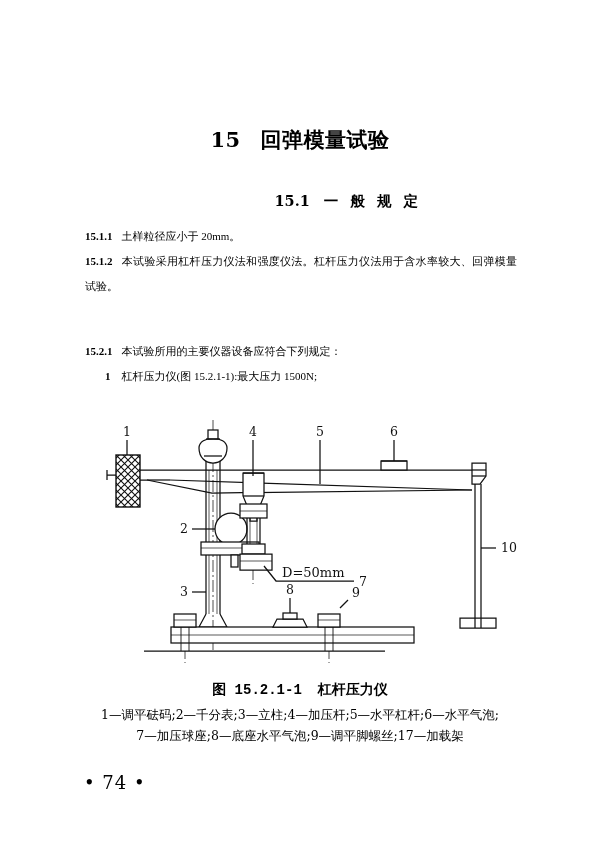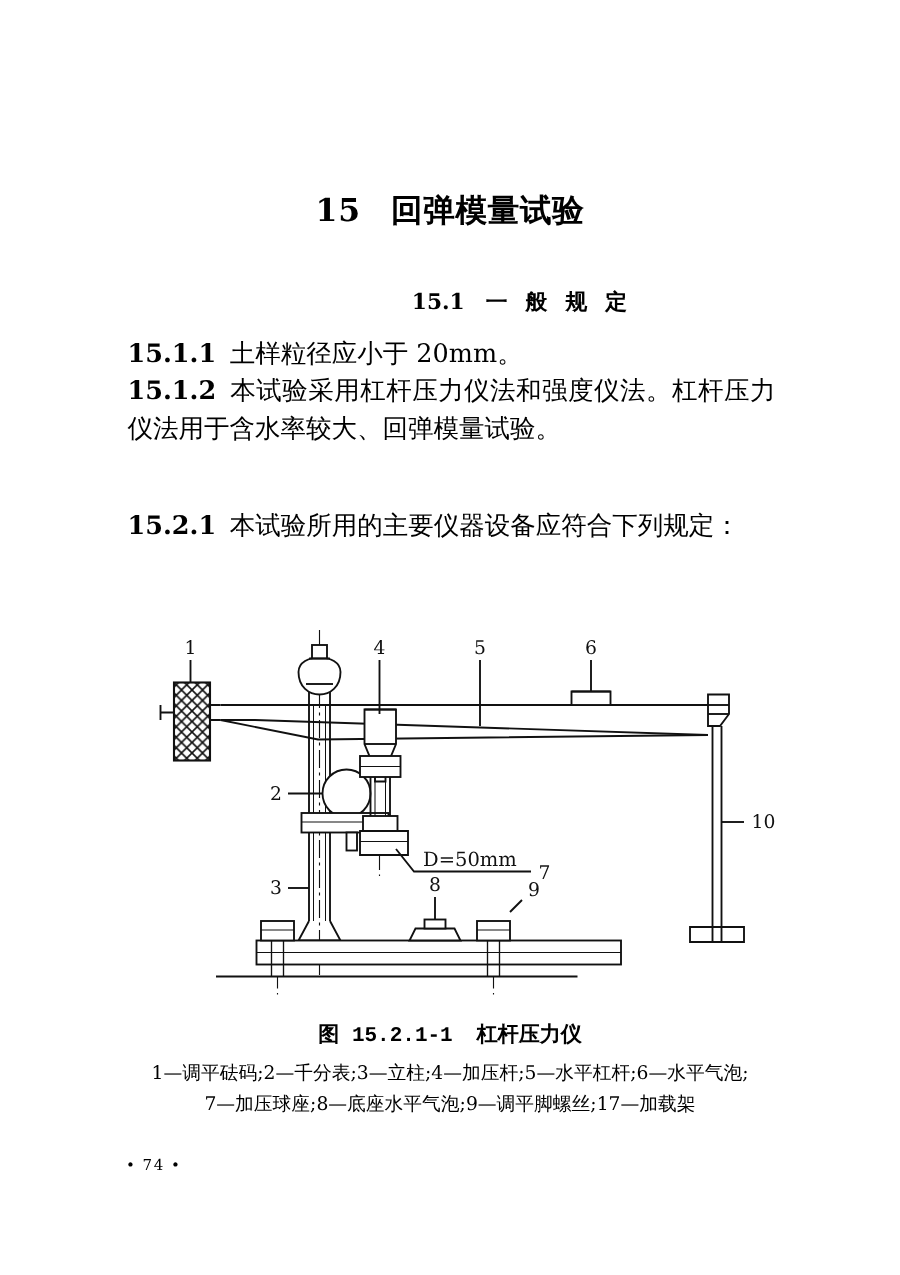--- a/index.html
+++ b/index.html
@@ -49,24 +49,25 @@
   .section-head .num { margin-right: 14px; }
   #sec-15-1 { top: 192px; }
   #sec-15-2 { top: 307px; }
   .spaced { letter-spacing: 3.5px; }
 
   
   .para {
     position: absolute;
     left: 85px;
     width: 432px;
-    font-size: 17px;
+    font-size: 11px;
     line-height: 25px;
     text-align: justify;
     text-justify: inter-ideograph;
+    font-family: Liberation Serif, serif;
   }
   .para .lead {
     font-weight: bold;
     margin-right: 9px;
   }
   #p-1511 { top: 224px; }
   #p-1512 { top: 249px; }
   #p-1521 { top: 339px; }
   #p-item1 {
     top: 364px;
@@ -107,21 +108,21 @@
     font-size: 12.5px;
     font-weight: normal;
     line-height: 21px;
   }
 
   
   .footer {
     position: absolute;
     left: 84px;
     top: 772px;
-    font-size: 10px;
+    font-size: 18px;
     letter-spacing: 1px;
   }
 </style>
 </head>
 <body>
 
 <div class="page">
 
   <div class="chapter-title">
     <span class="num">15</span><span>回弹模量试验</span>
@@ -137,20 +138,23 @@
 
   <div class="para" id="p-1512">
     <span class="lead">15.1.2</span><span>本试验采用杠杆压力仪法和强度仪法。杠杆压力仪法用于含水率较大、回弹模量试验。</span>
   </div>
 
 
   <div class="para" id="p-1521">
     <span class="lead">15.2.1</span><span>本试验所用的主要仪器设备应符合下列规定：</span>
   </div>
 
+  <div class="para" id="p-item1">
+    <span class="lead">1</span><span>杠杆压力仪(图 15.2.1-1):最大压力 1500N;</span>
+  </div>
 
   <div class="figure">
     <svg width="440" height="260" viewBox="0 0 440 260" xmlns="http://www.w3.org/2000/svg">
       <defs>
         <pattern id="hatchPat" width="7" height="7" patternUnits="userSpaceOnUse">
           <path d="M0,0 L7,7 M7,0 L0,7" stroke="#111" stroke-width="1.1" fill="none"></path>
         </pattern>
       </defs>
 
       <g fill="none" stroke="#111" stroke-width="1.25" stroke-linejoin="miter" stroke-linecap="butt">

